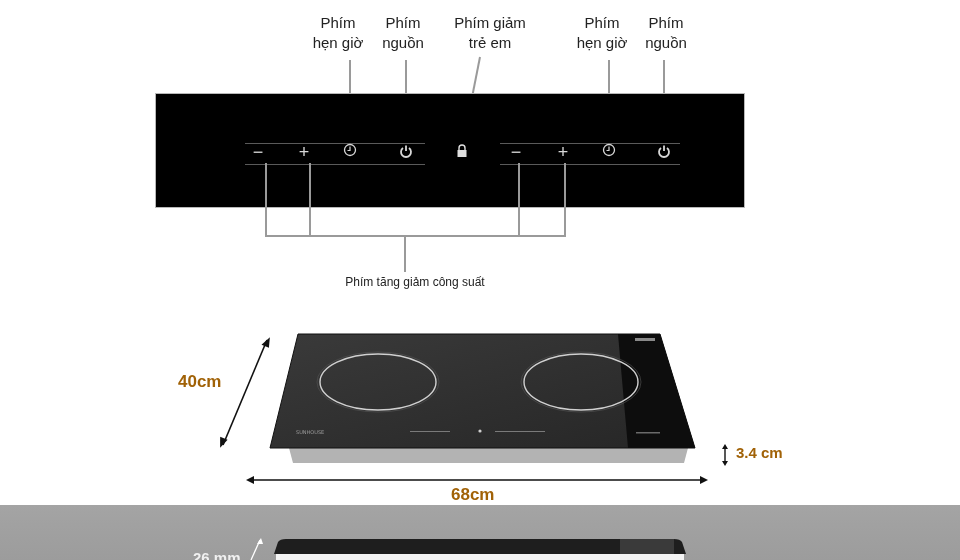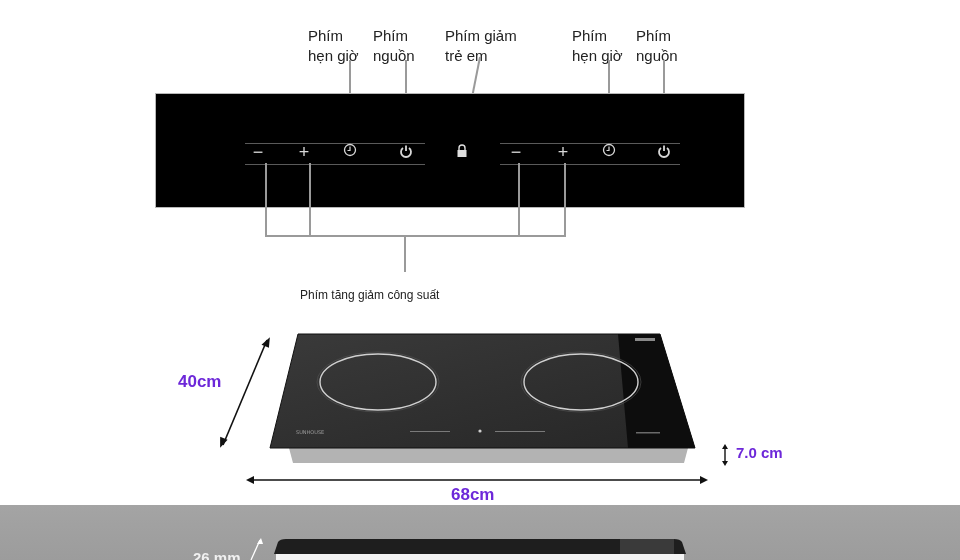--- a/index.html
+++ b/index.html
@@ -4,40 +4,40 @@
 <style>
   html, body { margin: 0; padding: 0; }
   body {
     width: 960px; height: 560px; overflow: hidden; position: relative;
     background: #ffffff;
     font-family: "Liberation Sans", "DejaVu Sans", sans-serif;
     color: #1a1a1a;
   }
   .abs { position: absolute; }
   .label {
-    position: absolute; font-size: 15px; line-height: 20px;
-    color: #222; white-space: nowrap; margin-top: 13px;
+    position: absolute; text-align: center; font-size: 15px; line-height: 20px;
+    color: #222; white-space: nowrap;
   }
   .label span { display: block; }
   .panel {
     position: absolute; left: 155px; top: 93px; width: 590px; height: 115px;
     background: #000; border: 1px solid #b8b8b8; box-sizing: border-box;
   }
   .keybar {
     position: absolute; height: 20px; top: 143px;
     border-top: 1px solid #5a5a5a; border-bottom: 1px solid #5a5a5a;
   }
   .key {
     position: absolute; color: #d8d8d8; font-size: 18px; line-height: 18px;
     text-align: center; width: 20px; margin-left: -10px;
   }
   .vline { position: absolute; width: 2px; background: #9a9a9a; }
   .hline { position: absolute; height: 2px; background: #9a9a9a; }
   .dim {
-    position: absolute; font-weight: bold; font-size: 17px; color: #6d28d9;
+    position: absolute; font-weight: bold; font-size: 17px; color: #a16207;
     white-space: nowrap;
   }
   .bottom-band {
     position: absolute; left: 0; top: 505px; width: 960px; height: 55px;
     background: linear-gradient(#a4a4a4, #9c9c9c);
   }
 </style>
 </head>
 <body>
 
@@ -148,21 +148,21 @@
   <polygon points="53,2 48,12 56,12" fill="#111" transform="rotate(22 53 7)"></polygon>
   <polygon points="7,113 3,103 11,103" fill="#111" transform="rotate(22 7 108)"></polygon>
 </svg>
 <div class="dim" style="left:178px; top:372px;">40cm</div>
 
 <svg class="abs" style="left:720px; top:444px;" width="10" height="22">
   <line x1="5" y1="2" x2="5" y2="20" stroke="#111" stroke-width="1.4"></line>
   <polygon points="5,0 2,5 8,5" fill="#111"></polygon>
   <polygon points="5,22 2,17 8,17" fill="#111"></polygon>
 </svg>
-<div class="dim" style="left:736px; top:444px; font-size:15px;">7.0 cm</div>
+<div class="dim" style="left:736px; top:444px; font-size:15px;">3.4 cm</div>
 
 <svg class="abs" style="left:246px; top:474px;" width="462" height="12">
   <line x1="6" y1="6" x2="456" y2="6" stroke="#111" stroke-width="1.6"></line>
   <polygon points="0,6 8,2 8,10" fill="#111"></polygon>
   <polygon points="462,6 454,2 454,10" fill="#111"></polygon>
 </svg>
 <div class="dim" style="left:451px; top:485px;text-align:center;">68cm</div>
 
 <div class="bottom-band"></div>
 <svg class="abs" style="left:270px; top:538px;" width="420" height="22">

